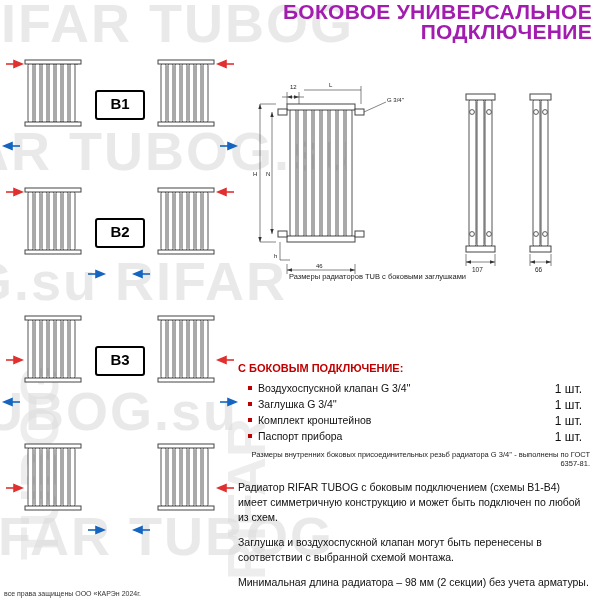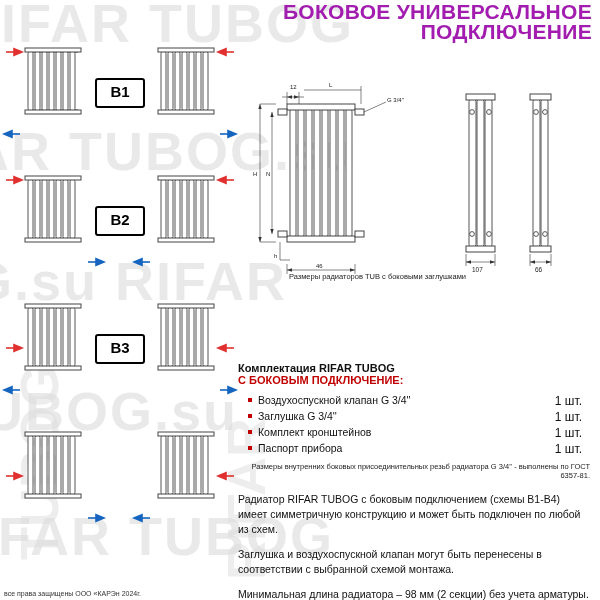--- a/index.html
+++ b/index.html
@@ -49,21 +49,21 @@
   .header-title{
     position:absolute;right:8px;top:2px;
     text-align:right;
     font-size:21px;font-weight:bold;line-height:20px;
     color:#a21caf;
     letter-spacing:.3px;
   }
   .header-title span{display:block;}
 
   
-  .schemes{position:absolute;left:0;top:34px;width:240px;z-index:2;}
+  .schemes{position:absolute;left:0;top:46px;width:240px;z-index:2;}
   .scheme{position:relative;height:130px;}
   .rad{
     position:absolute;
     width:62px;height:78px;
   }
   .rad svg{display:block;}
   .badge{
     position:absolute;
     left:95px;
     width:46px;height:26px;
@@ -472,21 +472,20 @@
       <polygon points="96,180 91,178.3 91,181.7"></polygon>
     </g>
     <g font-size="6.5" fill="#222">
       <text x="17" y="190">107</text>
       <text x="80" y="190">66</text>
     </g>
   </svg>
 </div>
 
 <div class="textblock">
-  <div class="tb-title">Комплектация RIFAR TUBOG</div>
   <div class="tb-title2">С БОКОВЫМ ПОДКЛЮЧЕНИЕ:</div>
 
   <ul class="tb-list">
     <li>
       <span class="bullet"></span>
       <span>Воздухоспускной клапан G 3/4''</span>
       <span class="qty">1 шт.</span>
     </li>
     <li>
       <span class="bullet"></span>

